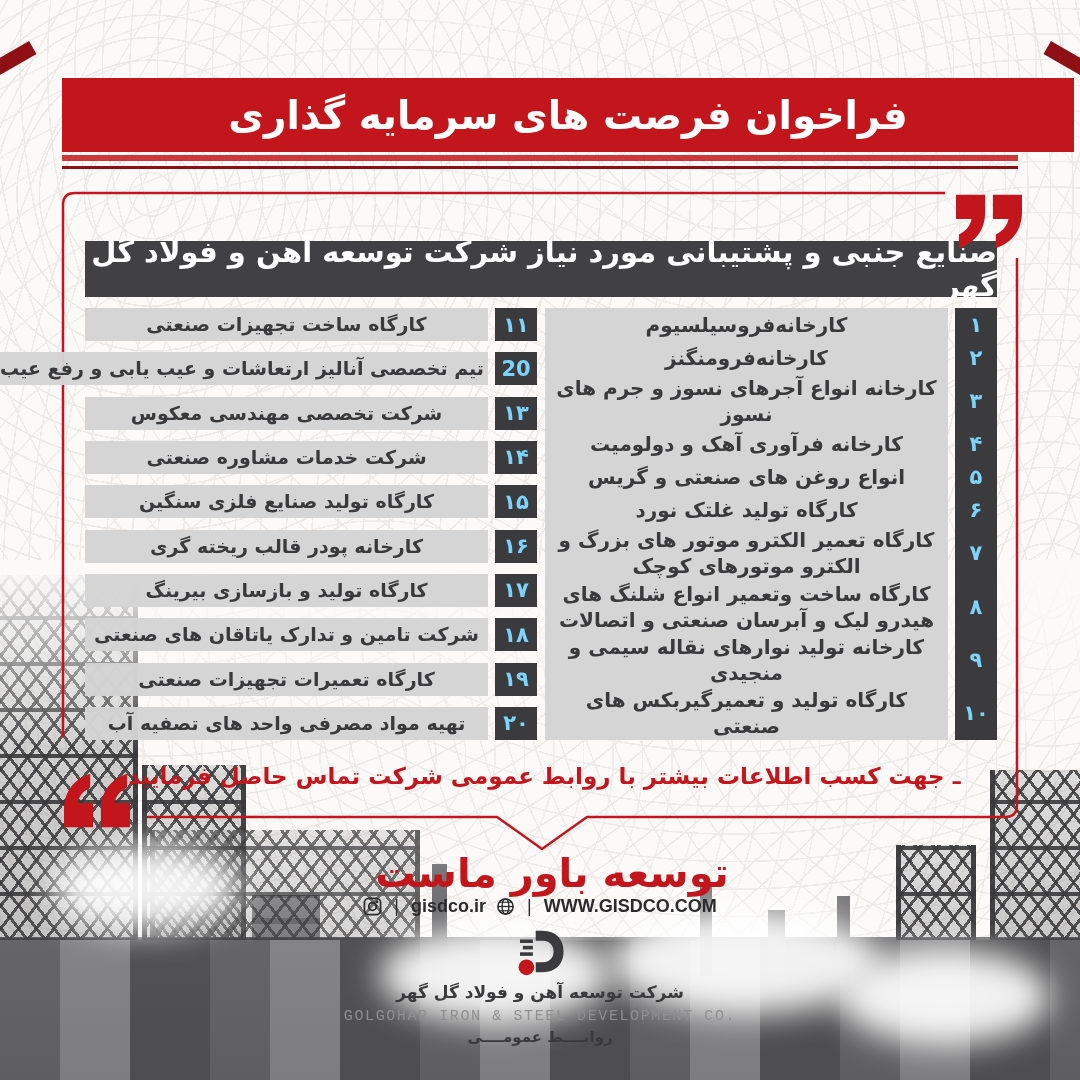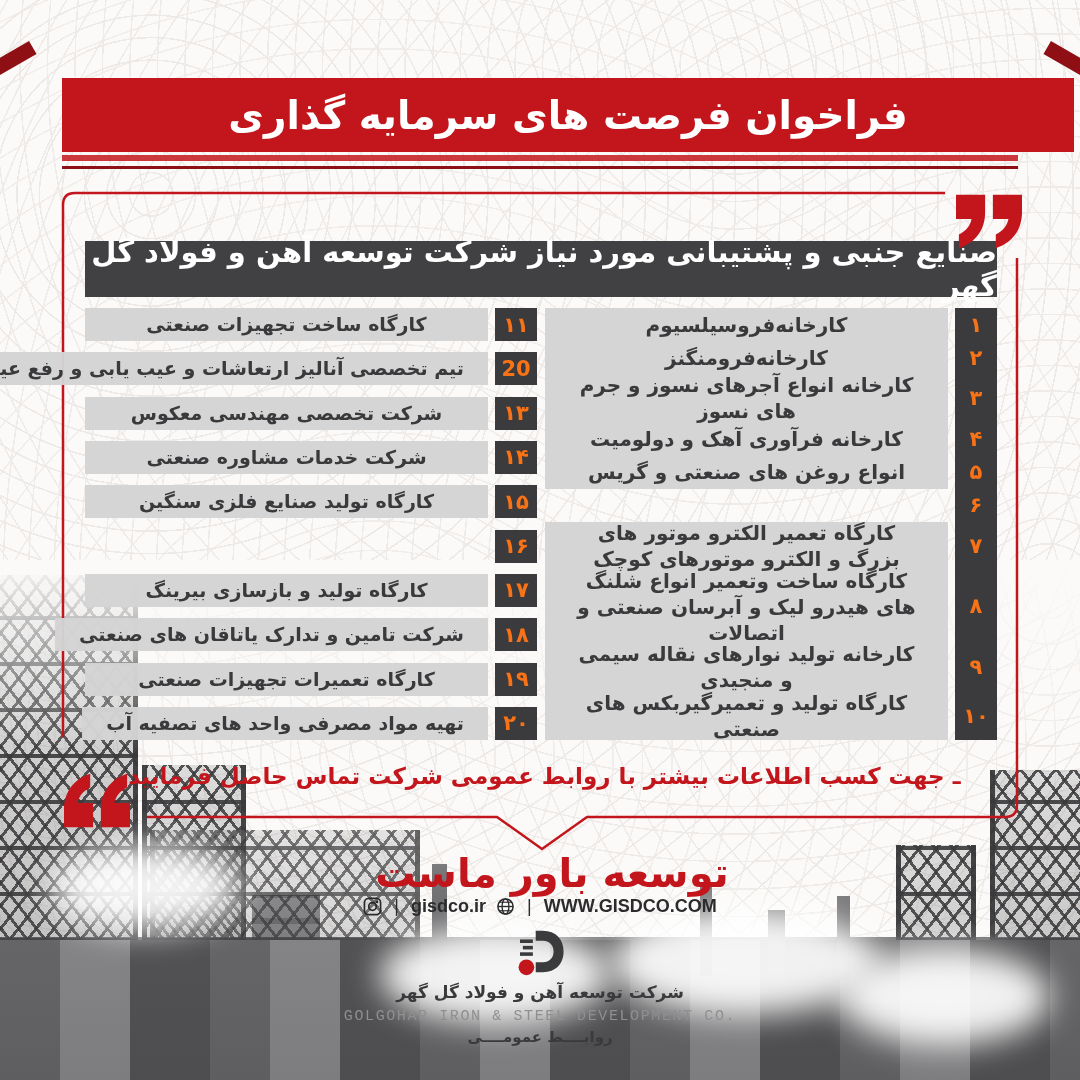--- a/index.html
+++ b/index.html
@@ -83,24 +83,24 @@
   .card-header{position:absolute;left:85px;width:912px;top:241px;height:56px;background:#414143;
     z-index:3;display:flex;align-items:center;justify-content:flex-start;}
   .card-header span{color:#fff;font-size:29px;font-weight:bold;direction:rtl;}
 
   
   .col{position:absolute;top:308px;height:432px;width:452px;z-index:3;
     display:flex;flex-direction:column;justify-content:space-between;}
   .col-right{left:545px}
   .col-left{left:85px}
   .row{display:flex;direction:rtl;gap:7px;min-height:33px;}
-  .num{flex:0 0 42px;background:var(--dark);color:#f97316;display:flex;align-items:center;justify-content:center;
+  .num{flex:0 0 42px;background:var(--dark);color:#7dd3fc;display:flex;align-items:center;justify-content:center;
     font-size:21px;font-weight:bold;}
   .bar{flex:1;background:rgba(212,212,212,.97);color:var(--ink);display:flex;align-items:center;justify-content:center;
-    font-size:20px;font-weight:bold;text-align:center;line-height:1.3;padding:2px 24px;direction:rtl;}
+    font-size:20px;font-weight:bold;text-align:center;line-height:1.3;padding:2px 4px;direction:rtl;}
   .col-left .bar{white-space:nowrap;font-size:19px;}
 
   
   .note{position:absolute;left:62px;width:956px;top:763px;z-index:3;text-align:center;
     color:var(--accent);font-size:23px;font-weight:bold;direction:rtl;}
   .slogan{position:absolute;left:12px;width:1080px;top:850px;z-index:3;text-align:center;
     color:var(--accent);font-size:40px;font-weight:bold;direction:rtl;}
 
   
   .social{position:absolute;left:0;width:1080px;top:896px;z-index:3;display:flex;align-items:center;
@@ -190,20 +190,21 @@
       <div class="bar">کارخانه فرآوری آهک و دولومیت</div>
     </div>
 
     <div class="row">
       <div class="num">۵</div>
       <div class="bar">انواع روغن های صنعتی و گریس</div>
     </div>
 
     <div class="row">
       <div class="num">۶</div>
+      <div class="bar">کارگاه تولید غلتک نورد</div>
     </div>
 
     <div class="row">
       <div class="num">۷</div>
       <div class="bar">کارگاه تعمیر الکترو موتور های بزرگ و الکترو موتورهای کوچک</div>
     </div>
 
     <div class="row">
       <div class="num">۸</div>
       <div class="bar">کارگاه ساخت وتعمیر انواع شلنگ های هیدرو لیک و آبرسان صنعتی و اتصالات</div>
@@ -240,20 +241,21 @@
       <div class="bar">شرکت خدمات مشاوره صنعتی</div>
     </div>
 
     <div class="row">
       <div class="num">۱۵</div>
       <div class="bar">کارگاه تولید صنایع فلزی سنگین</div>
     </div>
 
     <div class="row">
       <div class="num">۱۶</div>
+      <div class="bar">کارخانه پودر قالب ریخته گری</div>
     </div>
 
     <div class="row">
       <div class="num">۱۷</div>
       <div class="bar">کارگاه تولید و بازسازی بیرینگ</div>
     </div>
 
     <div class="row">
       <div class="num">۱۸</div>
       <div class="bar">شرکت تامین و تدارک یاتاقان های صنعتی</div>

